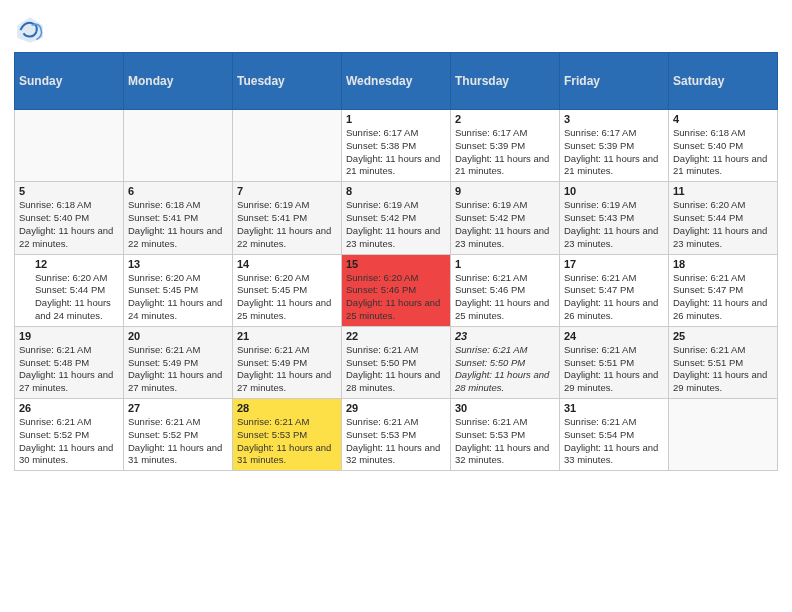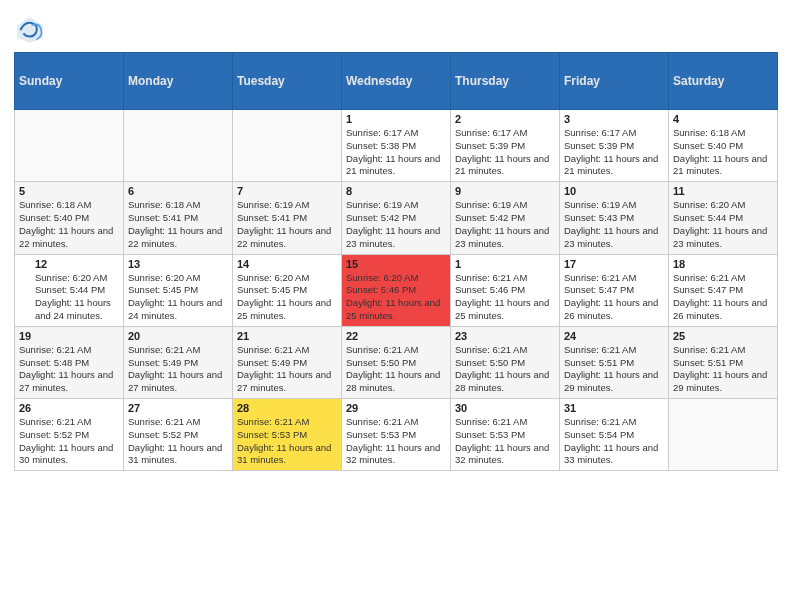--- a/index.html
+++ b/index.html
@@ -275,21 +275,21 @@
             <div class="day-info" style="white-space: pre-line;">Sunrise: 6:21 AM
 Sunset: 5:49 PM
 Daylight: 11 hours and 27 minutes.</div>
           </td>
           <td style="background: rgb(245, 245, 245);">
             <div class="day-num">22</div>
             <div class="day-info" style="white-space: pre-line;">Sunrise: 6:21 AM
 Sunset: 5:50 PM
 Daylight: 11 hours and 28 minutes.</div>
           </td>
-          <td style="background: rgb(245, 245, 245);">
+          <td style="background: rgb(245, 245, 245); font-style: italic;">
             <div class="day-num">23</div>
             <div class="day-info" style="white-space: pre-line;">Sunrise: 6:21 AM
 Sunset: 5:50 PM
 Daylight: 11 hours and 28 minutes.</div>
           </td>
           <td style="background: rgb(245, 245, 245);">
             <div class="day-num">24</div>
             <div class="day-info" style="white-space: pre-line;">Sunrise: 6:21 AM
 Sunset: 5:51 PM
 Daylight: 11 hours and 29 minutes.</div>

